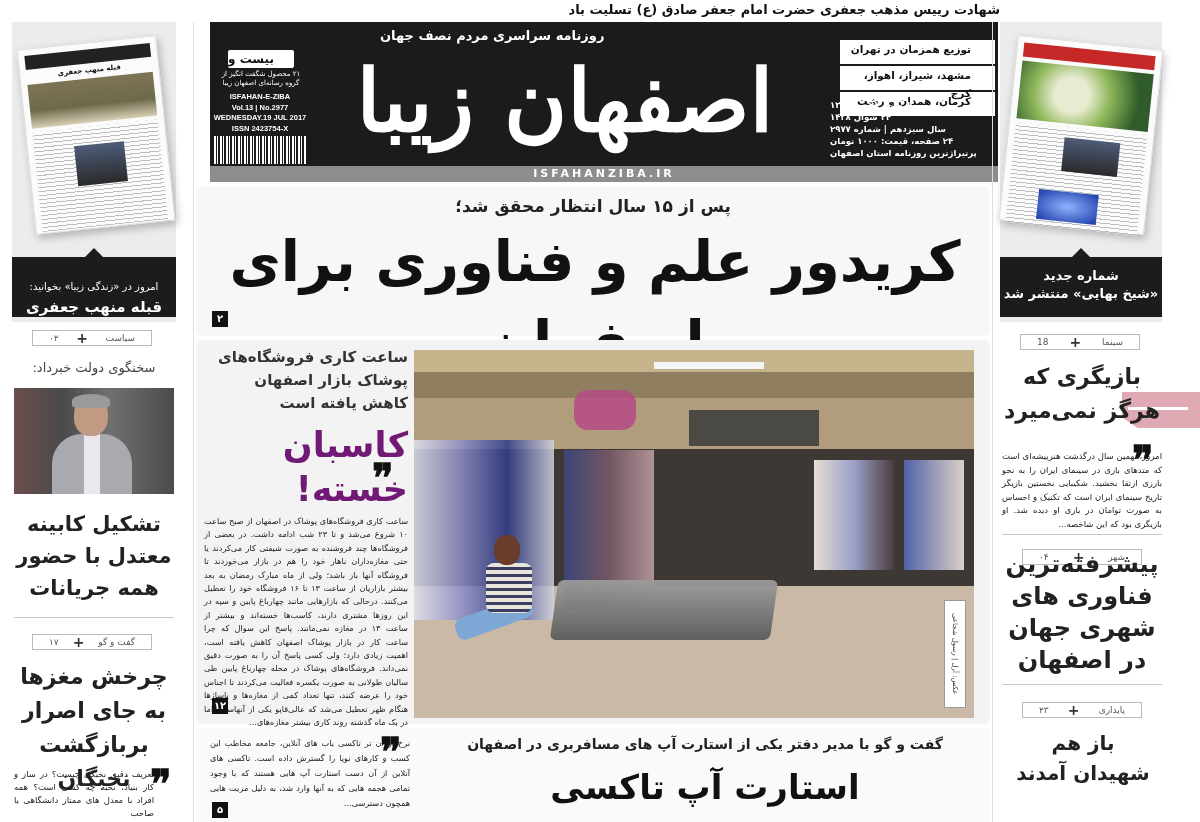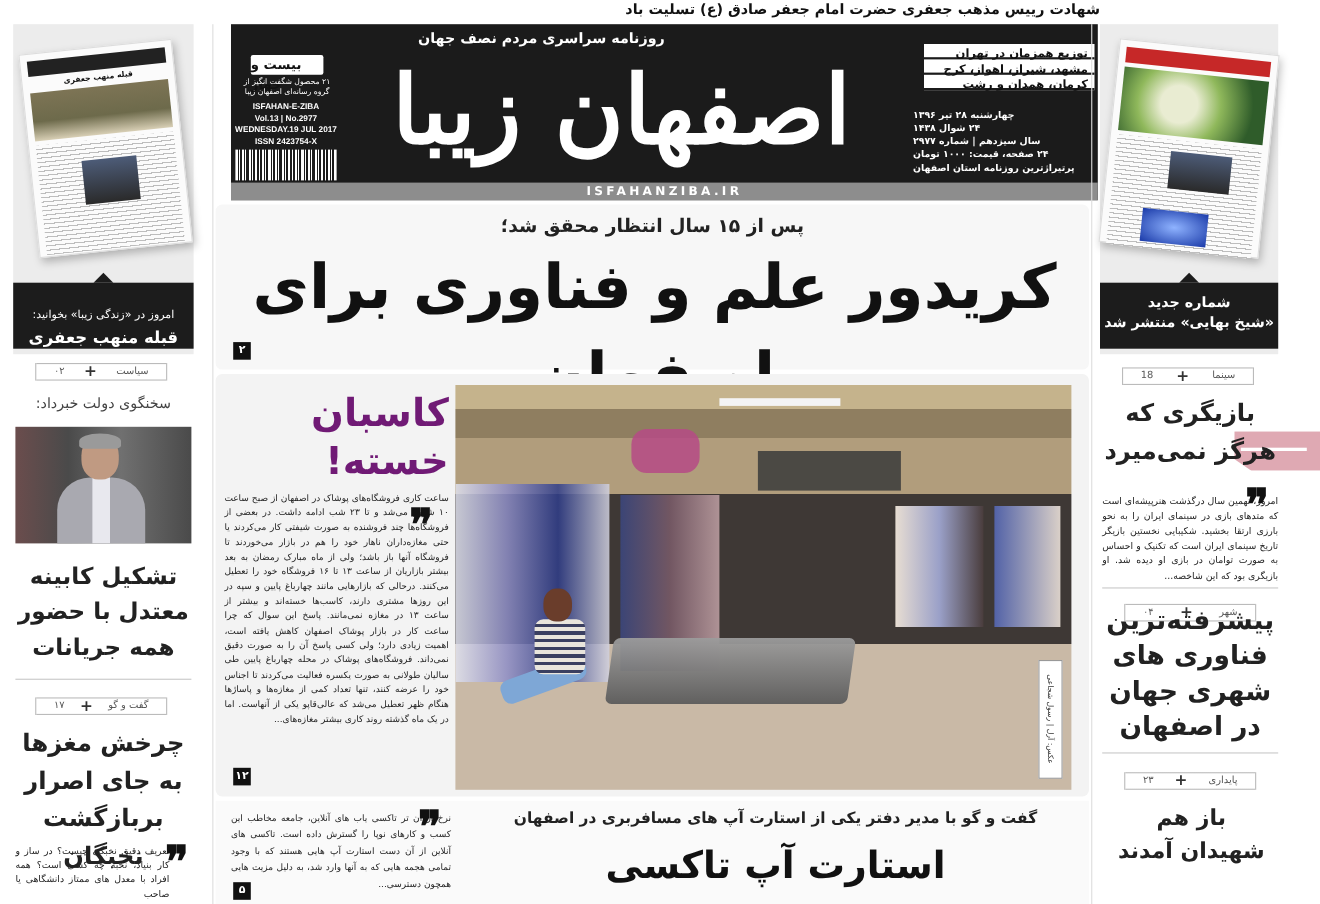--- a/index.html
+++ b/index.html
@@ -11,21 +11,21 @@
   
   .condolence { left: 210px; top: 2px; width: 790px; text-align: right; font-size: 13px; font-weight: bold; color: #111; }
 
   
   .masthead { left: 210px; top: 22px; width: 788px; height: 160px; background: #1b1b1b; }
   .masthead-url-bar { left: 210px; top: 166px; width: 788px; height: 16px; background: #8d8d8d; }
   .masthead-url { left: 210px; top: 166px; width: 788px; height: 16px; text-align: center; color: #fff; font-size: 11px; letter-spacing: 3px; font-weight: bold; line-height: 16px; direction: ltr; }
   .masthead-tagline { left: 380px; top: 28px; width: 440px; text-align: left; color: #fff; font-size: 13px; font-weight: bold; }
   .masthead-logo { left: 310px; top: 38px; width: 510px; height: 128px; text-align: center; color: #fff; font-family: "DejaVu Serif", serif; font-size: 86px; font-weight: bold; line-height: 126px; letter-spacing: -2px; }
   .dist-box { left: 840px; top: 40px; width: 155px; background: #fff; }
-  .dist-row { height: 14px; border-bottom: 2px solid #1b1b1b; font-size: 10.5px; font-weight: bold; color: #111; padding-right: 6px; line-height: 18px; text-align: right; }
+  .dist-row { height: 26px; border-bottom: 2px solid #1b1b1b; font-size: 10.5px; font-weight: bold; color: #111; padding-right: 24px; line-height: 18px; text-align: right; }
   .issue-info { left: 830px; top: 99px; width: 160px; color: #fff; font-size: 8.5px; line-height: 12px; text-align: left; font-weight: bold; }
 
   .ed-badge { left: 228px; top: 50px; width: 66px; height: 18px; background: #fff; color: #111; font-size: 12px; font-weight: bold; text-align: left; line-height: 18px; border-radius: 2px; }
   .ed-sub { left: 214px; top: 70px; width: 94px; color: #fff; font-size: 7px; line-height: 9px; text-align: center; }
   .ed-latin { left: 212px; top: 92px; width: 96px; color: #fff; font-size: 7.5px; line-height: 10.5px; text-align: center; direction: ltr; font-weight: bold; font-family: "Liberation Sans", sans-serif; }
   .barcode { left: 214px; top: 136px; width: 92px; height: 28px; background: repeating-linear-gradient(90deg, #fff 0 2px, #1b1b1b 2px 3px, #fff 3px 4px, #1b1b1b 4px 6px); }
 
   
   .side-bg { background: #ececec; }
   .col-left { left: 12px; top: 22px; width: 164px; height: 300px; }
@@ -170,20 +170,21 @@
 </div>
 
 <div class="abs center-frame"></div>
 <div class="abs center-zone"></div>
 <div class="abs kicker-main">پس از ۱۵ سال انتظار محقق شد؛</div>
 <div class="abs headline-main">کریدور علم و فناوری برای اصفهان</div>
 <div class="abs page-num" style="left:212px;top:311px;">۲</div>
 
 <div class="abs mid-zone"></div>
 <div class="abs story-col">
+  <div class="kicker-2">ساعت کاری فروشگاه‌های پوشاک بازار اصفهان کاهش یافته است</div>
   <div class="headline-2">کاسبان خسته!</div>
   <div style="display:flex;gap:4px;align-items:flex-start;margin-top:4px;">
     <div class="story-body" style="margin-top:0;">ساعت کاری فروشگاه‌های پوشاک در اصفهان از صبح ساعت ۱۰ شروع می‌شد و تا ۲۳ شب ادامه داشت. در بعضی از فروشگاه‌ها چند فروشنده به صورت شیفتی کار می‌کردند یا حتی مغازه‌داران ناهار خود را هم در بازار می‌خوردند تا فروشگاه آنها باز باشد؛ ولی از ماه مبارک رمضان به بعد بیشتر بازاریان از ساعت ۱۳ تا ۱۶ فروشگاه خود را تعطیل می‌کنند. درحالی که بازارهایی مانند چهارباغ پایین و سپه در این روزها مشتری دارند، کاسب‌ها خسته‌اند و بیشتر از ساعت ۱۳ در مغازه نمی‌مانند. پاسخ این سوال که چرا ساعت کار در بازار پوشاک اصفهان کاهش یافته است، اهمیت زیادی دارد؛ ولی کسی پاسخ آن را به صورت دقیق نمی‌داند. فروشگاه‌های پوشاک در محله چهارباغ پایین طی سالیان طولانی به صورت یکسره فعالیت می‌کردند تا اجناس خود را عرضه کنند، تنها تعداد کمی از مغازه‌ها و پاساژها هنگام ظهر تعطیل می‌شد که عالی‌قاپو یکی از آنهاست. اما در یک ماه گذشته روند کاری بیشتر مغازه‌های...</div>
   </div>
 </div>
 <div class="abs quote-mark" style="left:372px;top:466px;"><span>❞</span></div>
 <div class="abs page-num" style="left:212px;top:698px;">۱۲</div>
 
 <div class="abs photo-mall">
   <div class="abs mall-ceiling-light"></div>

